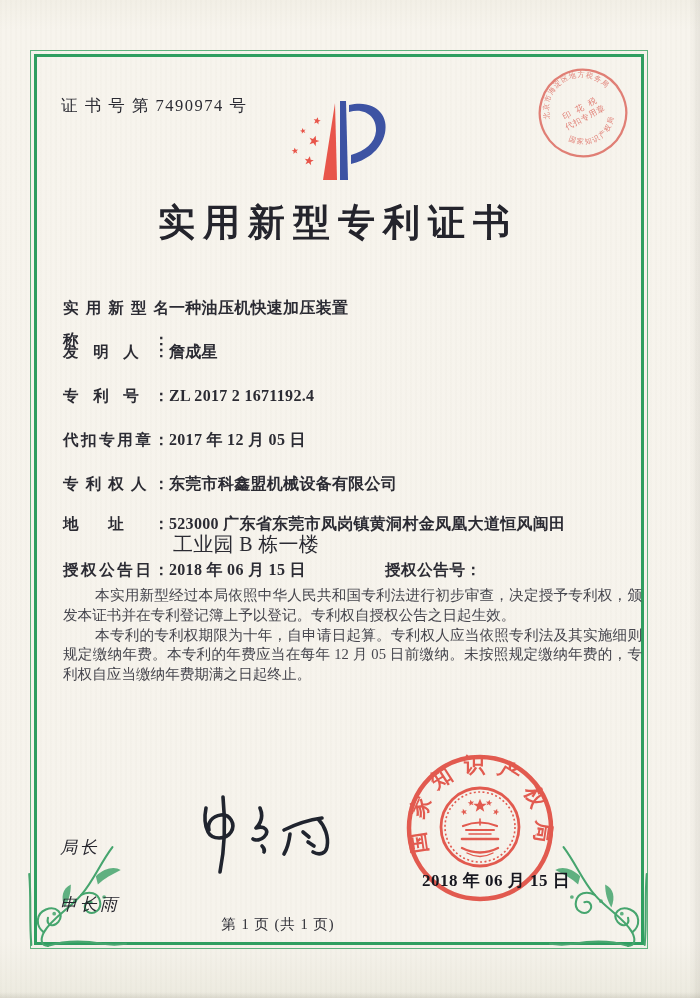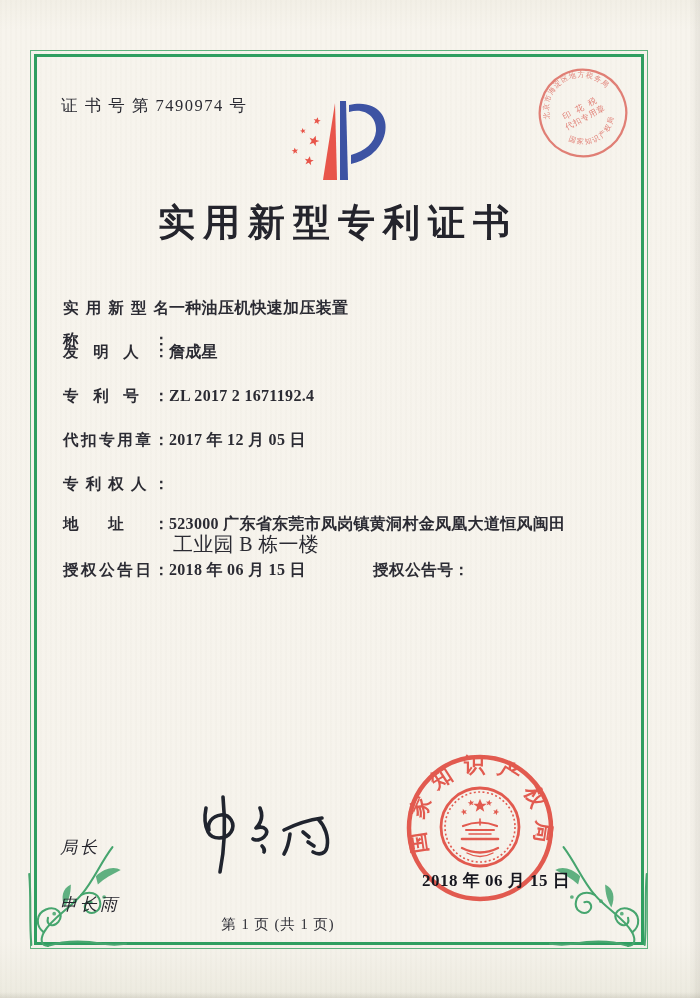--- a/index.html
+++ b/index.html
@@ -31,21 +31,21 @@
 
   .title{position:absolute;left:30px;top:198px;width:616px;text-align:center;
     font-size:37px;font-weight:700;letter-spacing:8px;color:#24242c;}
 
   .fields{position:absolute;left:63px;top:0;width:580px;font-size:16px;color:#2b2b33;}
   .frow{position:absolute;left:0;display:flex;align-items:flex-start;line-height:32px;font-weight:bold;}
   .lbl{display:inline-block;width:106px;text-align:justify;text-align-last:justify;
     font-size:15.5px;flex:0 0 106px;}
   .val{display:inline-block;letter-spacing:.3px;}
   .val2{position:absolute;left:173px;top:531px;font-size:20px;letter-spacing:.3px;color:#2b2b33;}
-  .grant2{position:absolute;left:310px;top:0;display:flex;}
+  .grant2{position:absolute;left:322px;top:0;display:flex;}
 
   .paras{position:absolute;left:63px;top:586px;width:579px;font-size:14.6px;
     line-height:19.8px;color:#45454d;text-align:justify;}
   .paras p{margin:0;text-indent:2.2em;}
 
   .officer{position:absolute;left:60px;color:#26262e;font-size:17px;letter-spacing:3px;font-style:italic;}
   .officer-title{top:836px;}
   .officer-name{top:893px;}
 
   .signature{position:absolute;left:192px;top:792px;}
@@ -139,36 +139,39 @@
     <div class="frow" style="top:380px">
       <span class="lbl">专利号：</span>
       <span class="val">ZL 2017 2 1671192.4</span>
     </div>
     <div class="frow" style="top:424px">
       <span class="lbl">代扣专用章：</span>
       <span class="val">2017 年 12 月 05 日</span>
     </div>
     <div class="frow" style="top:468px">
       <span class="lbl">专利权人：</span>
+      <span class="val">东莞市科鑫盟机械设备有限公司</span>
     </div>
     <div class="frow" style="top:508px">
       <span class="lbl">地址：</span>
       <span class="val">523000 广东省东莞市凤岗镇黄洞村金凤凰大道恒风闽田</span>
     </div>
     <div class="frow" style="top:554px">
       <span class="lbl">授权公告日：</span>
       <span class="val">2018 年 06 月 15 日</span>
       <span class="grant2">
         <span class="lbl" style="width:96px;flex-basis:96px">授权公告号：</span>
       </span>
     </div>
   </div>
   <div class="val2">工业园 B 栋一楼</div>
 
   <div class="paras">
+    <p>本实用新型经过本局依照中华人民共和国专利法进行初步审查，决定授予专利权，颁发本证书并在专利登记簿上予以登记。专利权自授权公告之日起生效。</p>
+    <p>本专利的专利权期限为十年，自申请日起算。专利权人应当依照专利法及其实施细则规定缴纳年费。本专利的年费应当在每年 12 月 05 日前缴纳。未按照规定缴纳年费的，专利权自应当缴纳年费期满之日起终止。</p>
   </div>
 
   <div class="officer officer-title">局长</div>
   <div class="officer officer-name">申长雨</div>
 
   <svg class="signature" width="170" height="95" viewBox="0 0 170 95">
     <g stroke="#20242e" stroke-width="3.6" fill="none" stroke-linecap="round" stroke-linejoin="round">
       <path d="M14,16 C12,26 13,34 16,40 C20,48 34,48 39,40 C44,32 38,22 29,23 C20,24 15,31 17,38"></path>
       <path d="M31,5 C33,25 34,50 28,80"></path>
       <path d="M68,16 C71,23 70,30 64,36 C73,33 78,39 72,45 C69,48 64,49 61,47"></path>

